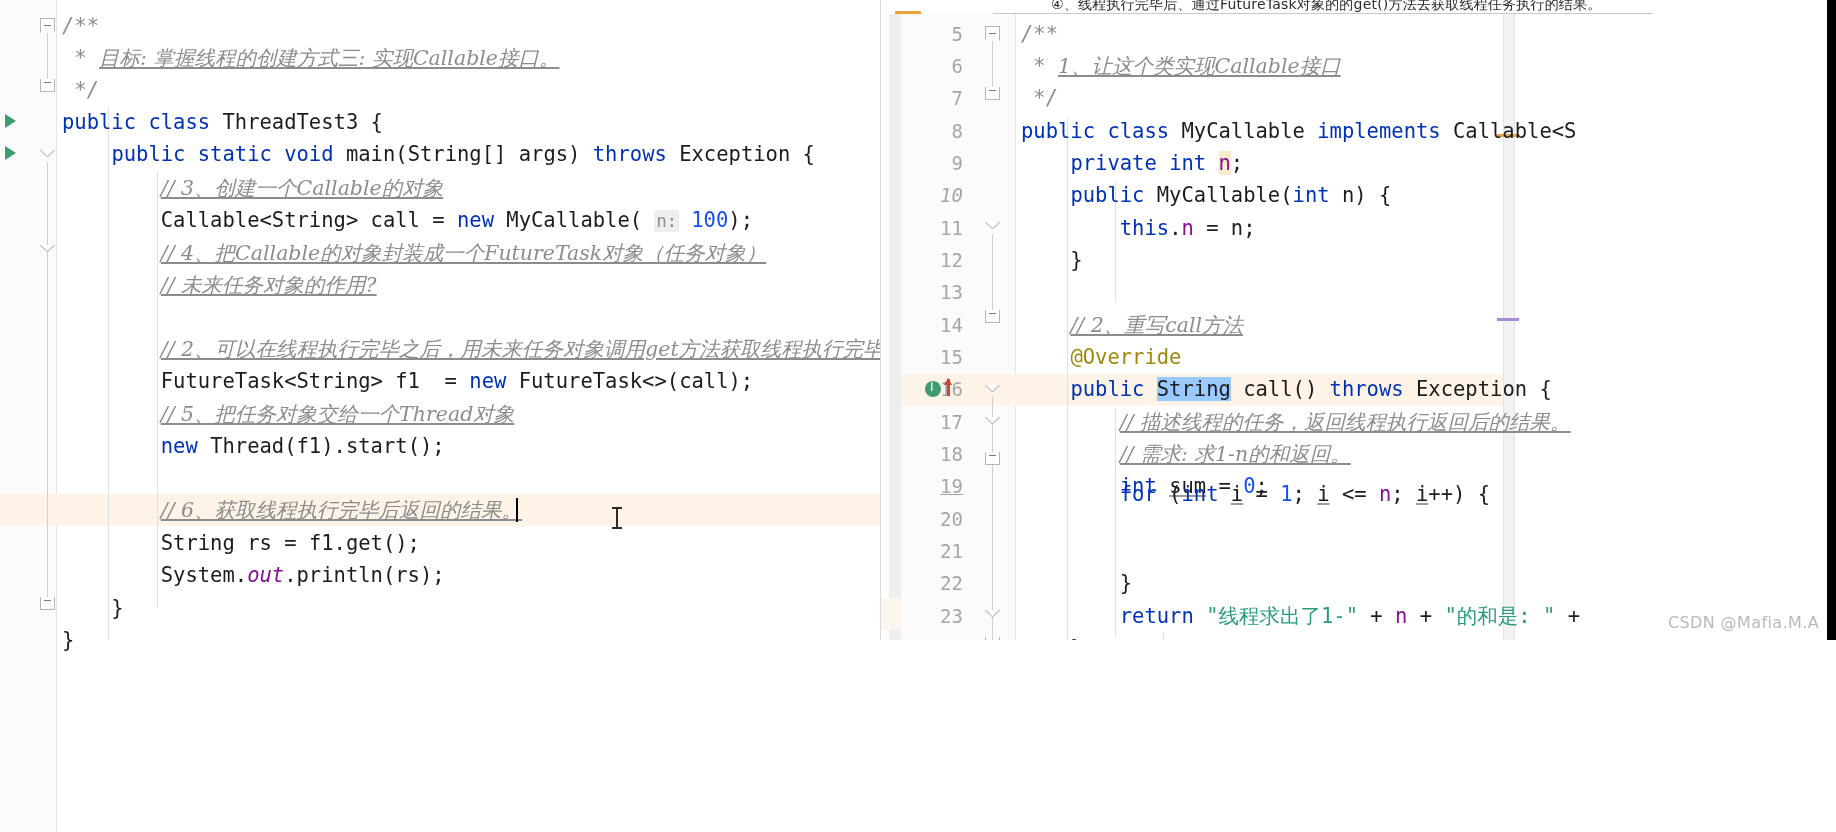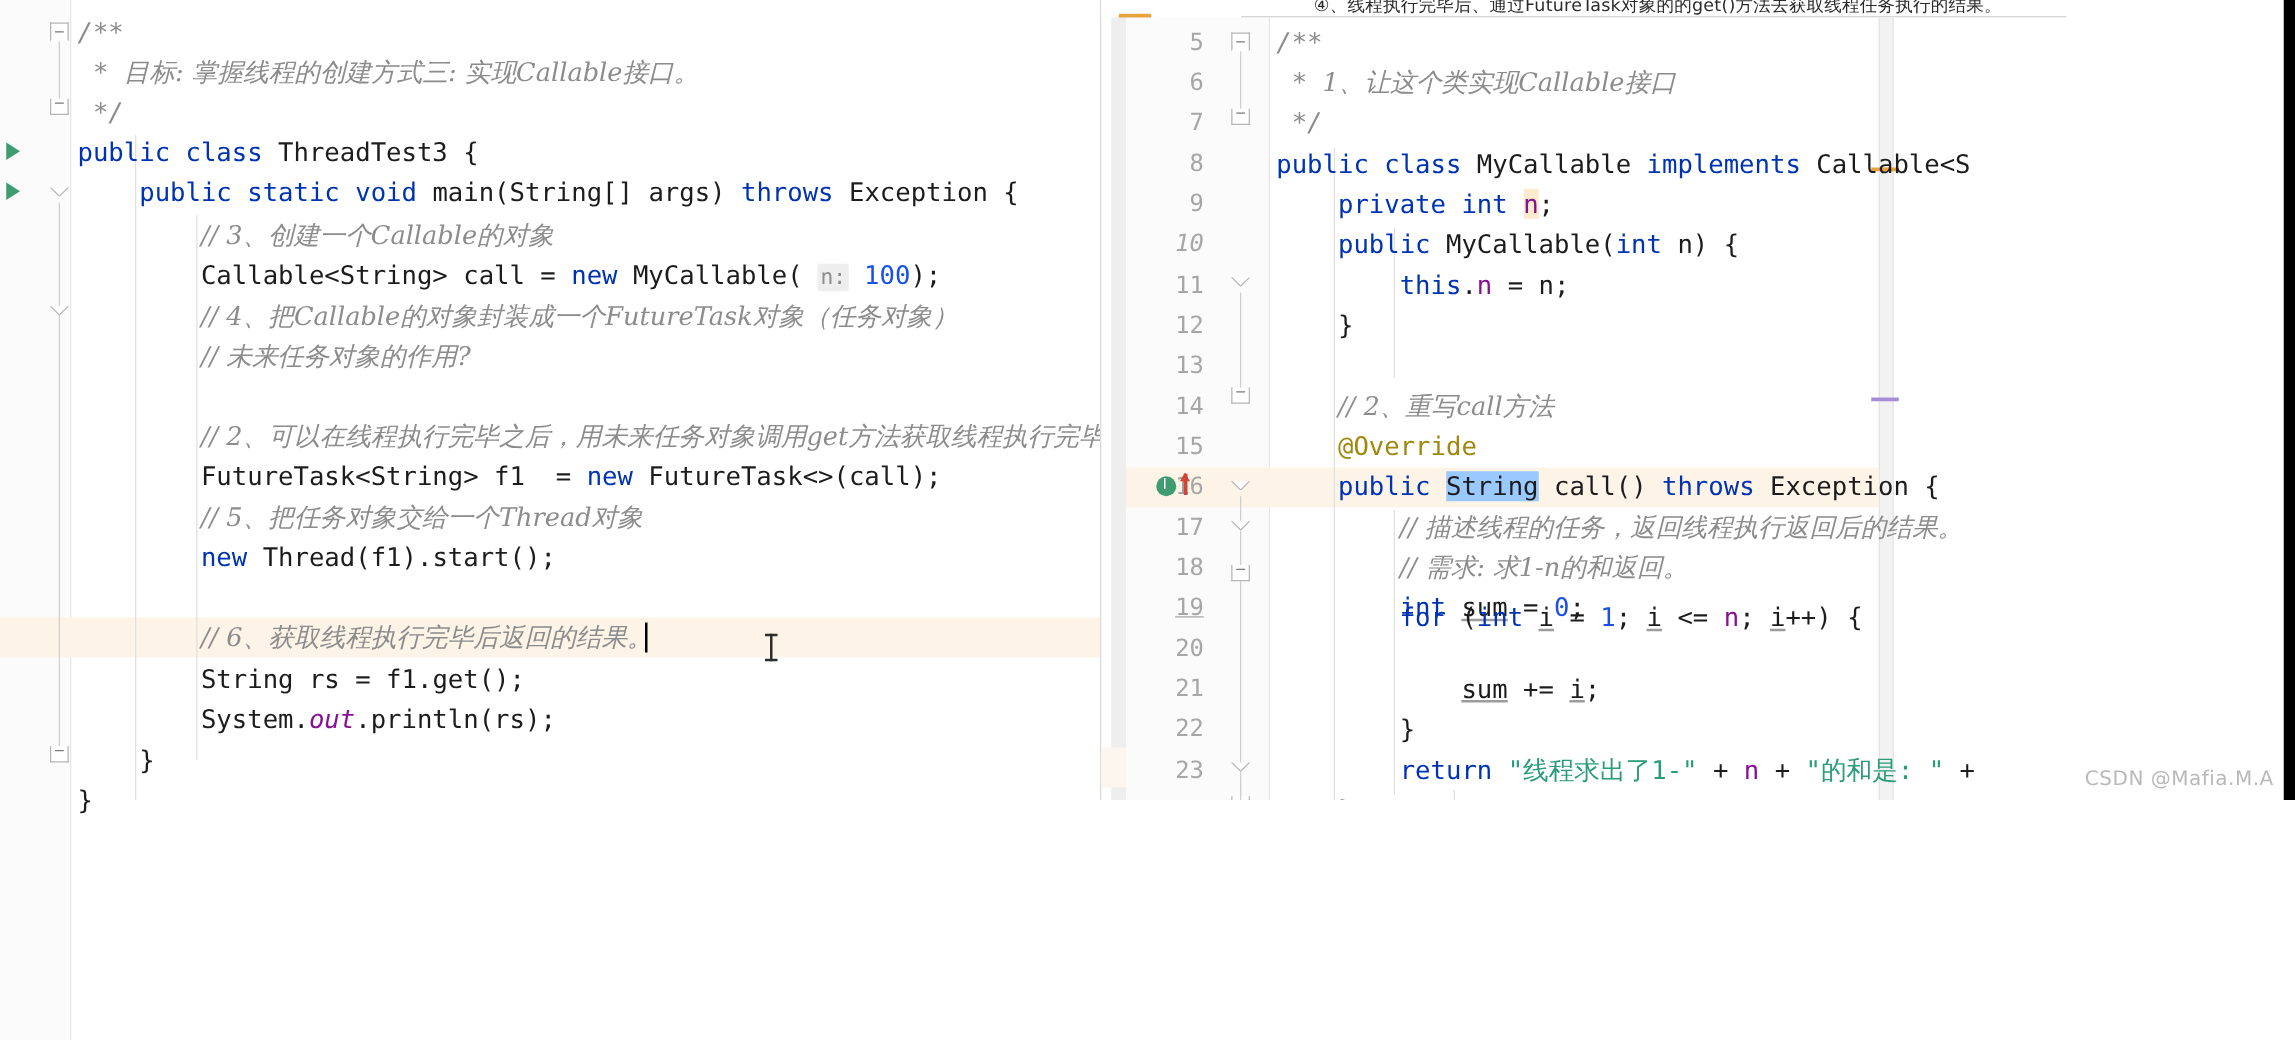--- a/index.html
+++ b/index.html
@@ -162,21 +162,21 @@
   }
   .row-hl-soft {
     position: absolute;
     left: 0;
     height: 32px;
     background: #fcf6ee;
   }
 
   
   .kw    { color: #0033b3; }
-  .cmt   { color: #8c8c8c; font-style: italic; font-family: "DejaVu Serif","Liberation Serif",serif; }
+  .cmt   { color: #8c8c8c; font-style: italic; font-family: "DejaVu Serif","Liberation Serif",serif; text-decoration: underline; }
   .cmt-m { color: #8c8c8c; font-style: italic; }
   .str   { color: #2a9c7b; }
   .num   { color: #1750eb; }
   .ident { color: #1c1c1c; }
   .field { color: #871094; }
   .anno  { color: #9e880d; }
   .param-hint {
     color: #8c8c8c;
     background: #eeeeee;
     font-style: normal;
@@ -480,21 +480,20 @@
     <div class="line" style="top:212px; left:140px;">        <span class="kw">this</span>.<span class="field">n</span> = <span class="ident">n</span>;</div>
     <div class="line" style="top:244px; left:140px;">    }</div>
     <div class="line" style="top:276px; left:140px;"></div>
     <div class="line" style="top:309px; left:140px;">    <span class="cmt">// 2、重写call方法</span></div>
     <div class="line" style="top:341px; left:140px;">    <span class="anno">@Override</span></div>
     <div class="line" style="top:406px; left:140px;">        <span class="cmt">// 描述线程的任务，返回线程执行返回后的结果。</span></div>
     <div class="line" style="top:373px; left:140px;">    <span class="kw">public</span> <span class="sel-hl"><span class="ident">String</span></span> <span class="ident">call</span>() <span class="kw">throws</span> <span class="ident">Exception</span> {</div>
     <div class="line" style="top:438px; left:140px;">        <span class="cmt">// 需求: 求1-n的和返回。</span></div>
     <div class="line" style="top:470px; left:140px;">        <span class="kw">int</span> <span class="localu">sum</span> = <span class="num">0</span>;</div>
     <div class="line" style="top:478px; left:140px;">        <span class="kw">for</span> (<span class="kw">int</span> <span class="localu">i</span> = <span class="num">1</span>; <span class="localu">i</span> &lt;= <span class="field">n</span>; <span class="localu">i</span>++) {</div>
-    <div class="line" style="top:535px; left:140px;">            <span class="localu">sum</span> += <span class="localu">i</span>;</div>
     <div class="line" style="top:567px; left:140px;">        }</div>
     <div class="line" style="top:600px; left:140px;">        <span class="kw">return</span> <span class="str">"线程求出了1-"</span> + <span class="field">n</span> + <span class="str">"的和是: "</span> +</div>
     <div class="line" style="top:632px; left:140px;">    }</div>
     <div class="line" style="top:665px; left:140px;">}</div>
 
     <div class="watermark">CSDN @Mafia.M.A</div>
   </div>
 
 </div>
 

